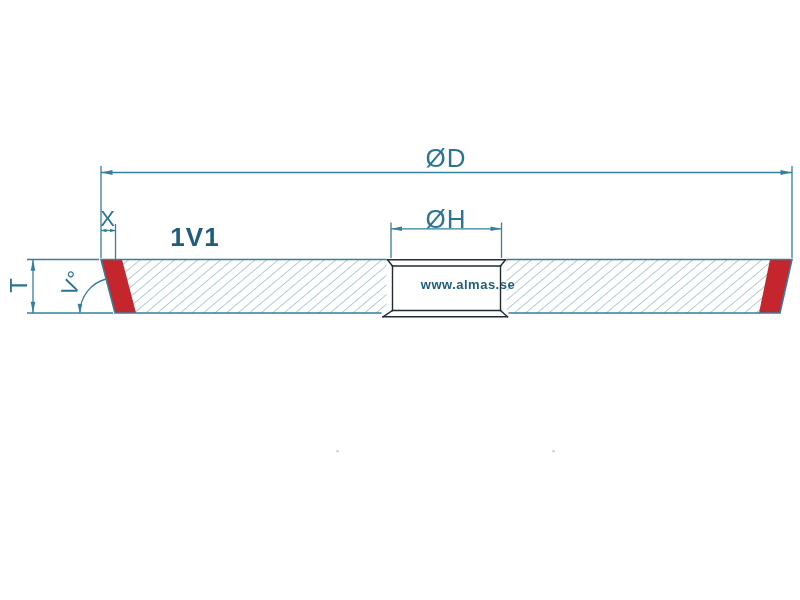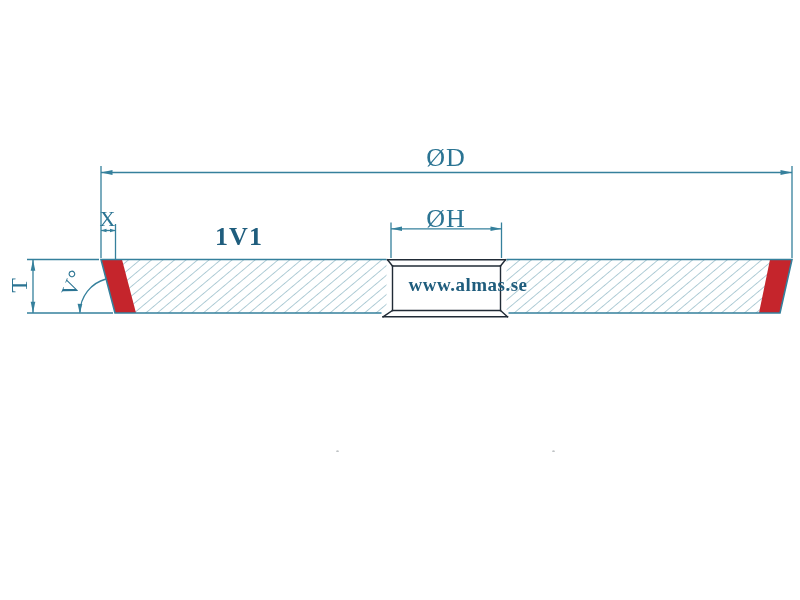--- a/index.html
+++ b/index.html
@@ -3,41 +3,41 @@
 <meta charset="utf-8">
 <style>
   :root{
     --line:#35809c; --label-text:#2b7493; --dark-text:#1f5d7d;
     --red:#c5252c; --hatch:#44889e; --hole-outline:#212b36; --background:#ffffff;
   }
   html,body{margin:0;padding:0;background:var(--background);}
   #stage{
     position:relative; width:800px; height:452px; overflow:hidden;
     background:var(--background);
-    font-family:Liberation Serif, serif;
+    font-family:Liberation Sans, sans-serif;
   }
   #drawing{position:absolute;left:0;top:0;}
   .ln{stroke:var(--line);stroke-width:1.3;fill:none;}
   .outline{stroke:var(--line);stroke-width:1.6;fill:none;stroke-linejoin:miter;}
   .arr{fill:var(--line);stroke:none;}
   .redband{fill:var(--red);stroke:none;}
   .holeln{stroke:var(--hole-outline);stroke-width:1.4;fill:none;stroke-linecap:square;}
   .whitecover{fill:#ffffff;stroke:none;}
   .speck{fill:#8a9296;opacity:.55;}
   .lbl{
     position:absolute; transform:translate(-50%,-50%);
     color:var(--label-text); font-size:26px; line-height:1; white-space:nowrap;
     letter-spacing:1px;
   }
   .lbl.small{font-size:22px;}
   .lbl.t-rot{transform:translate(-50%,-50%) rotate(-90deg);font-size:24px;}
   .lbl.v-rot{transform:translate(-50%,-50%) rotate(-68deg);font-size:22px;}
-  .lbl.bold-dark{color:var(--dark-text);font-weight:bold;margin-left:44px;}
+  .lbl.bold-dark{color:var(--dark-text);font-weight:bold;}
   .lbl.watermark{
-    color:var(--dark-text); font-weight:bold; font-size:19px; letter-spacing:.5px;padding-left:44px;
+    color:var(--dark-text); font-weight:bold; font-size:13px; letter-spacing:.5px;padding-left:44px;
   }
 </style>
 </head>
 <body>
 
 <div id="stage">
 
   <svg id="drawing" width="800" height="600" viewBox="0 0 800 600">
     <defs>
       <pattern id="hatch" patternUnits="userSpaceOnUse" width="9" height="7.4" patternTransform="rotate(-40)">

